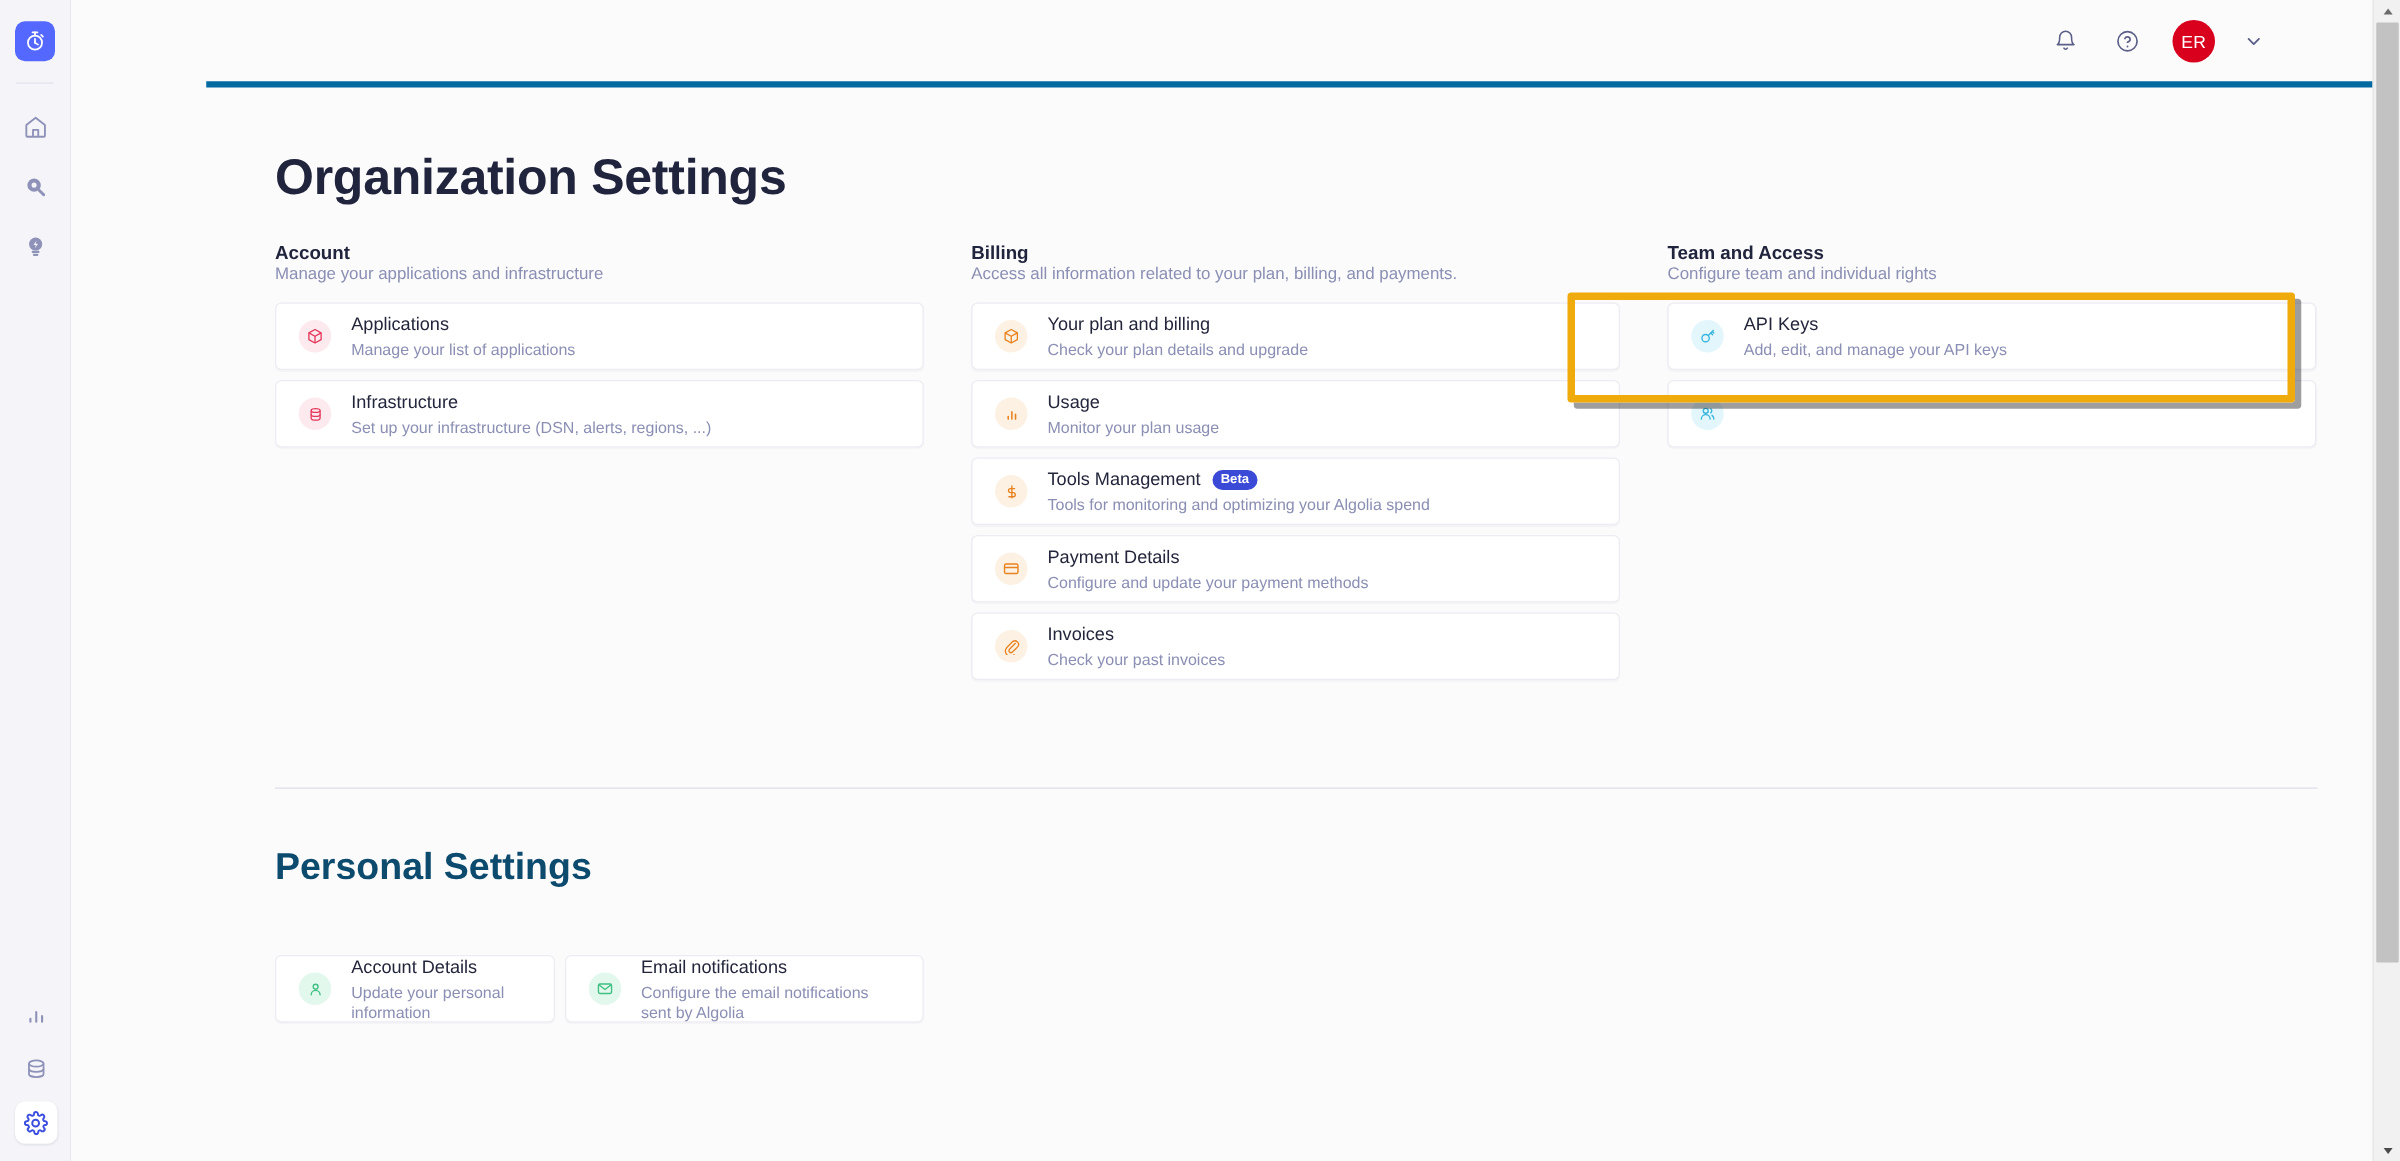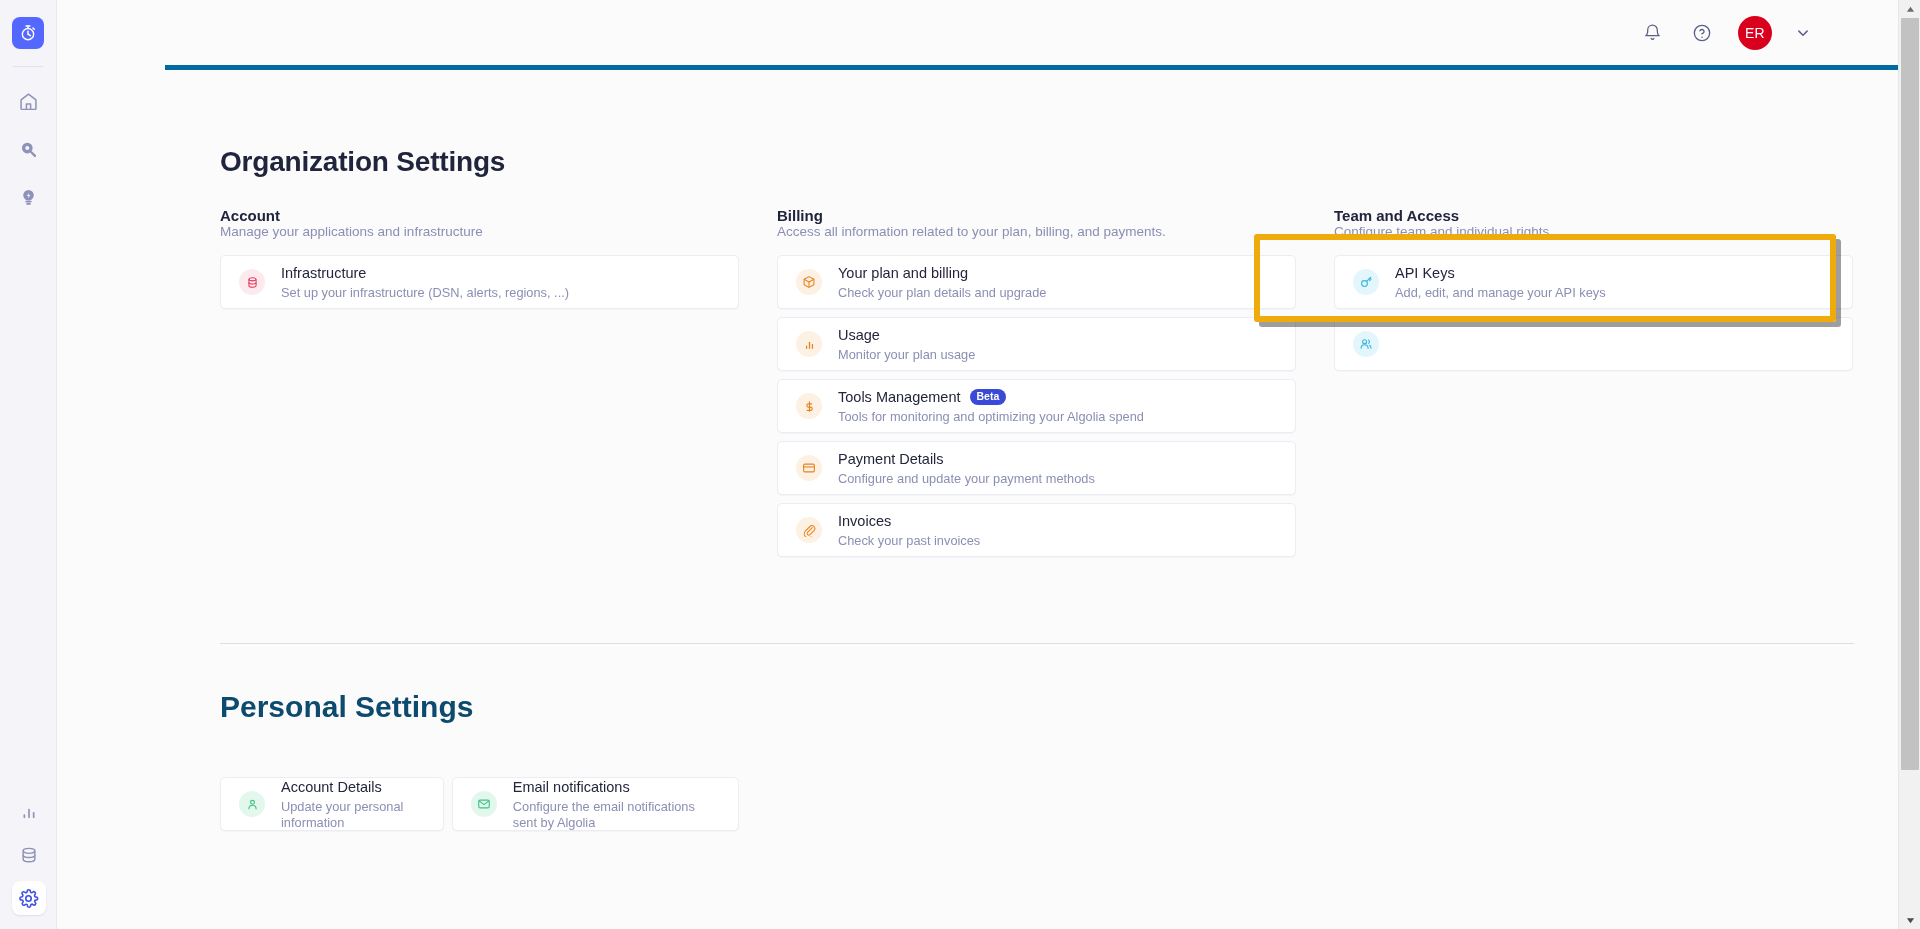--- a/index.html
+++ b/index.html
@@ -54,21 +54,21 @@
   .avatar {
     width: 34px; height: 34px; border-radius: 50%;
     background: #d8001d; color: #fff;
     font-size: 14px; font-weight: 400; letter-spacing: .3px;
     display: flex; align-items: center; justify-content: center;
   }
   .chev { color: #5b5f87; display: flex; align-items: center; }
 
   .content { padding: 0 0 0 163px; }
 
-  .page-title { font-size: 28px; font-weight: 700; color: #21243d; letter-spacing: -0.2px; margin-top: 76px; }
+  .page-title { font-size: 40px; font-weight: 700; color: #21243d; letter-spacing: -0.2px; margin-top: 50px; }
 
   .cols { display: flex; margin-top: 29px; gap: 0; }
   .col { width: 519px; margin-right: 38px; }
   .col:last-child { margin-right: 0; }
 
   .col-title { font-size: 15px; font-weight: 700; color: #21243d; }
   .col-sub { font-size: 13.5px; color: #8a8fb3; margin-top: 0; }
 
   .cards { margin-top: 16px; display: flex; flex-direction: column; gap: 8px; }
 
@@ -219,20 +219,35 @@
 
       <h1 class="page-title">Organization Settings</h1>
 
       <div class="cols">
 
         <div class="col">
           <div class="col-title">Account</div>
           <div class="col-sub">Manage your applications and infrastructure</div>
           <div class="cards">
 
+            <div class="card">
+              <div class="card-icon tint-red">
+                <svg width="14" height="14" viewBox="0 0 24 24" fill="none" stroke="currentColor" stroke-width="1.8" stroke-linejoin="round">
+                  <path d="M12 2.8 L20.4 7.4 V16.6 L12 21.2 L3.6 16.6 V7.4 Z"></path>
+                  <path d="M3.6 7.4 L12 12 L20.4 7.4"></path>
+                    <path d="M12 12 V21.2"></path>
+                </svg>
+              </div>
+              <div class="card-text">
+                <div class="card-title">
+                    <span>Applications</span>
+                  </div>
+                <div class="card-sub">Manage your list of applications</div>
+              </div>
+            </div>
 
             <div class="card">
               <div class="card-icon tint-red">
                 <svg width="13" height="13" viewBox="0 0 24 24" fill="none" stroke="currentColor" stroke-width="1.9">
                   <ellipse cx="12" cy="6.2" rx="6.6" ry="2.8"></ellipse>
                   <path d="M5.4 6.2 V17.8 c0 1.6 3 2.8 6.6 2.8 s6.6-1.2 6.6-2.8 V6.2"></path>
                   <path d="M5.4 12 c0 1.6 3 2.8 6.6 2.8 s6.6-1.2 6.6-2.8"></path>
                 </svg>
               </div>
               <div class="card-text">

